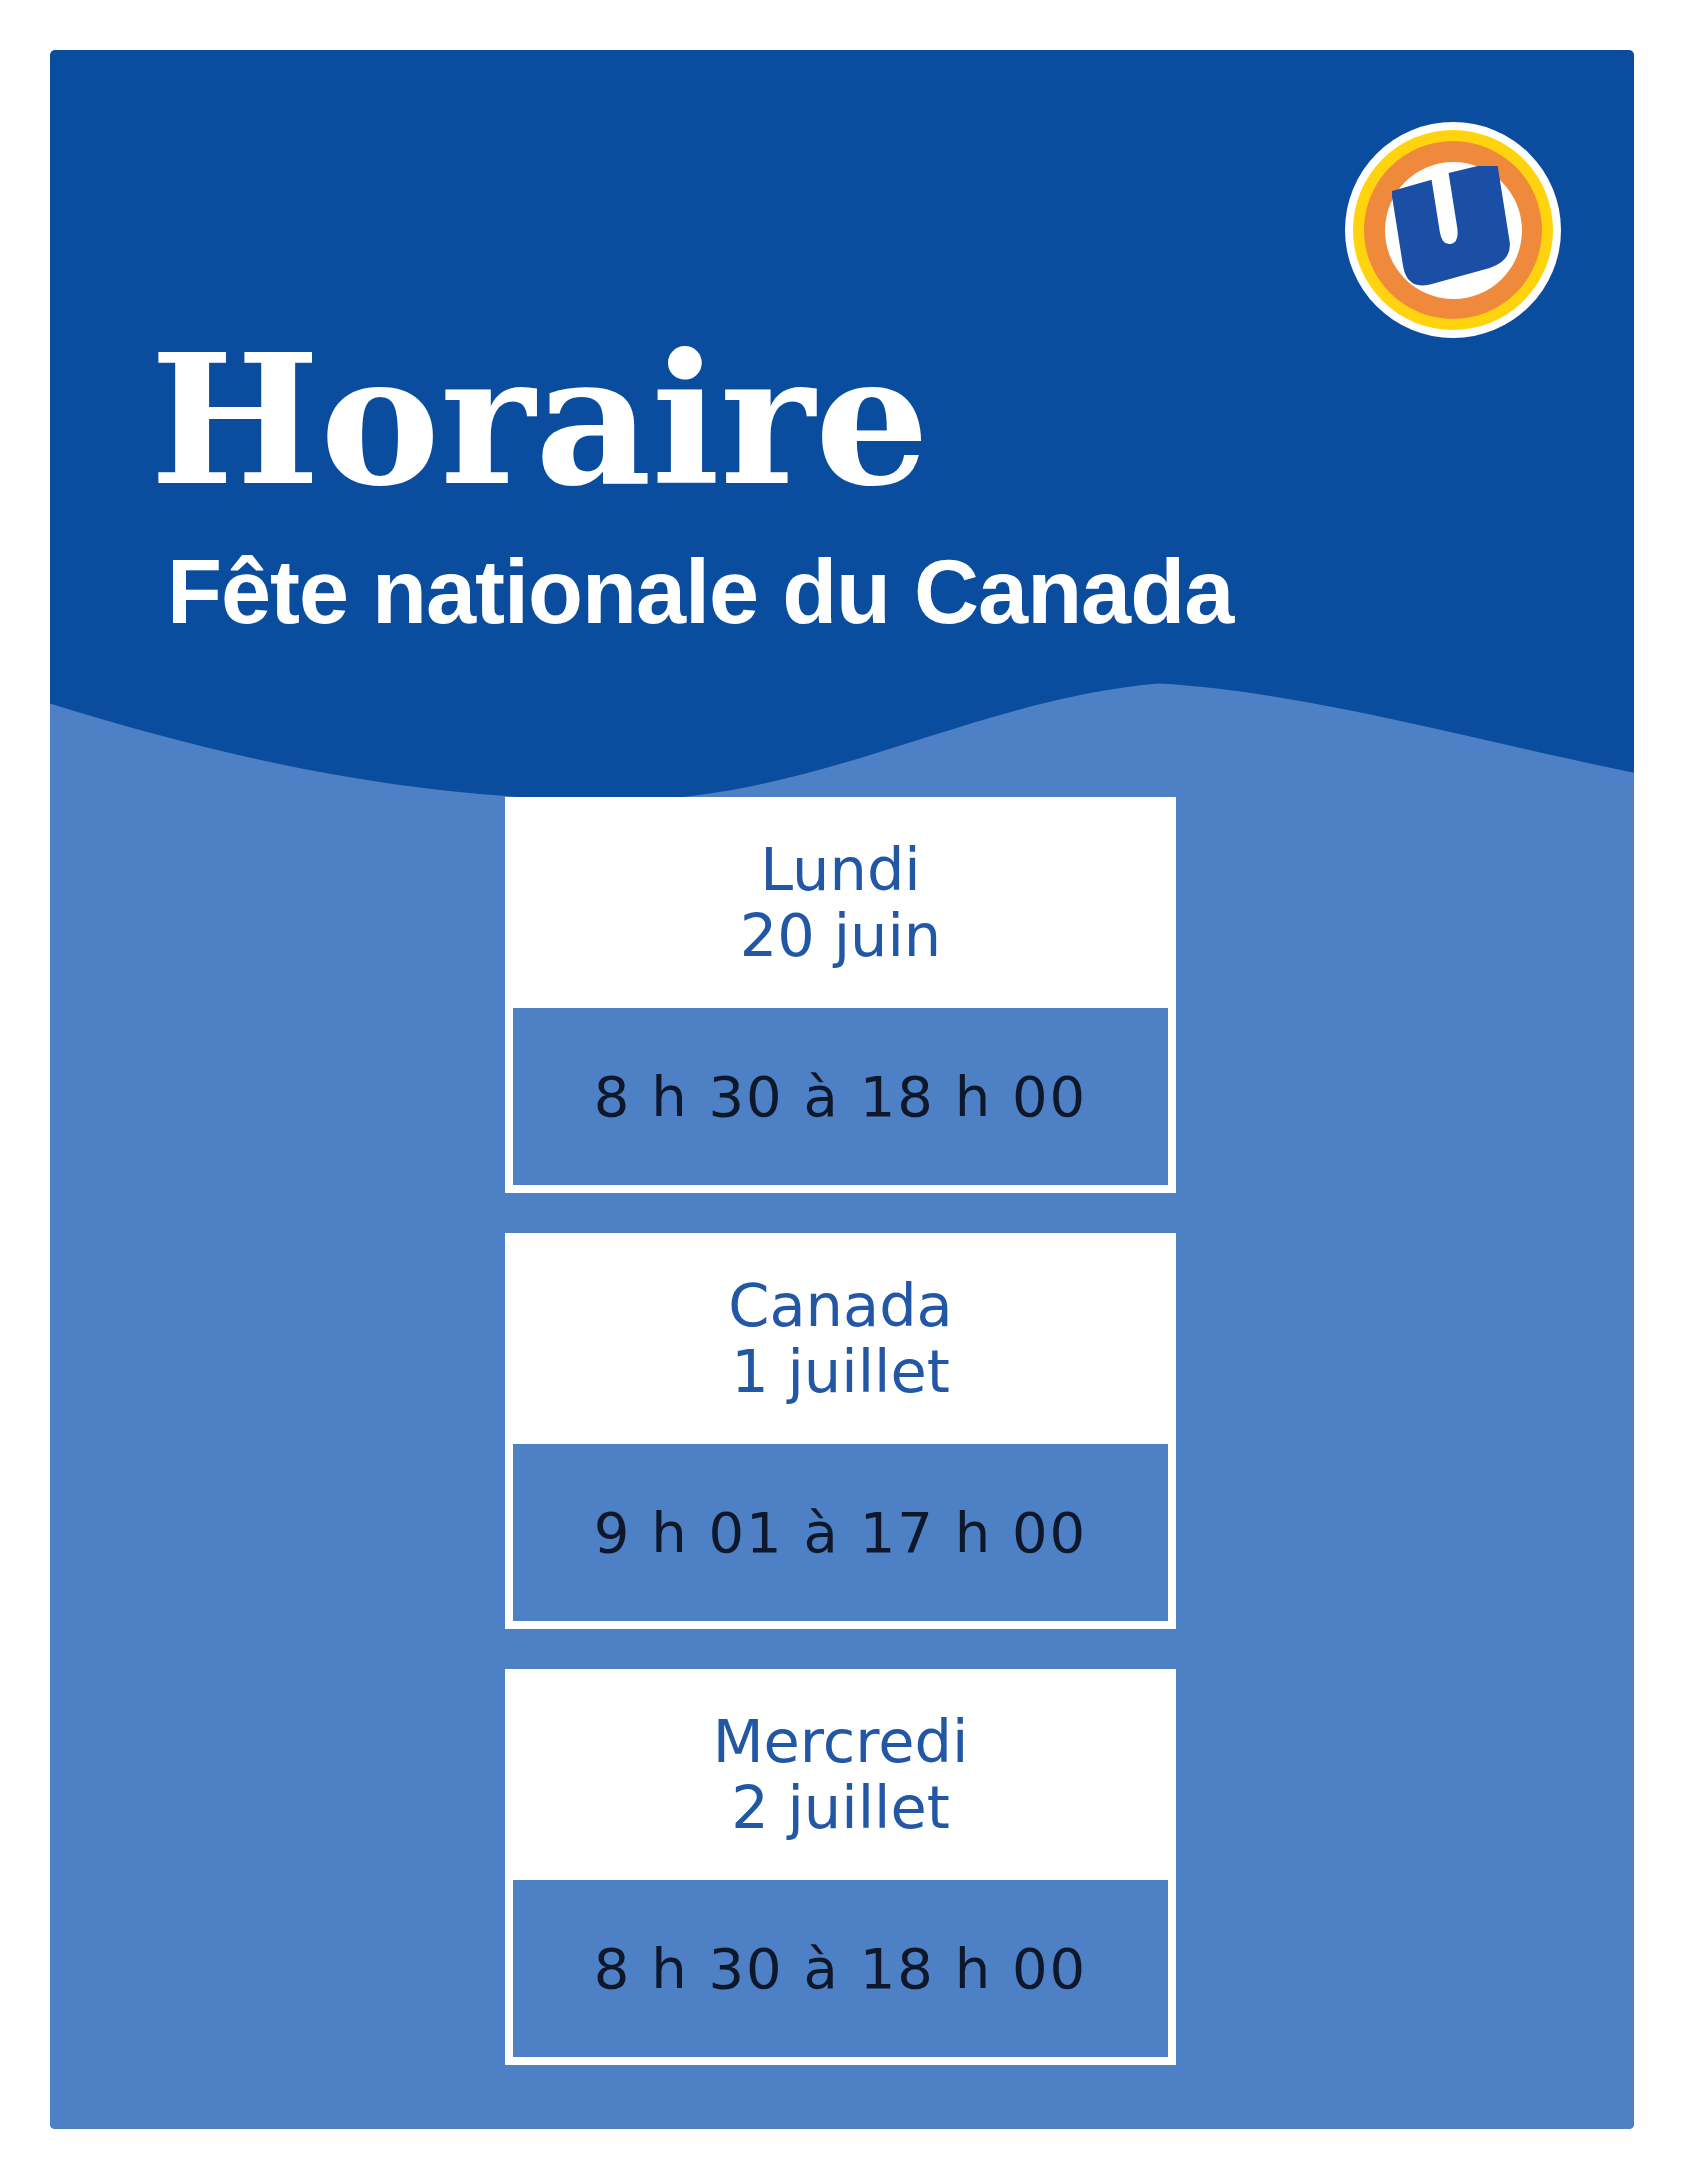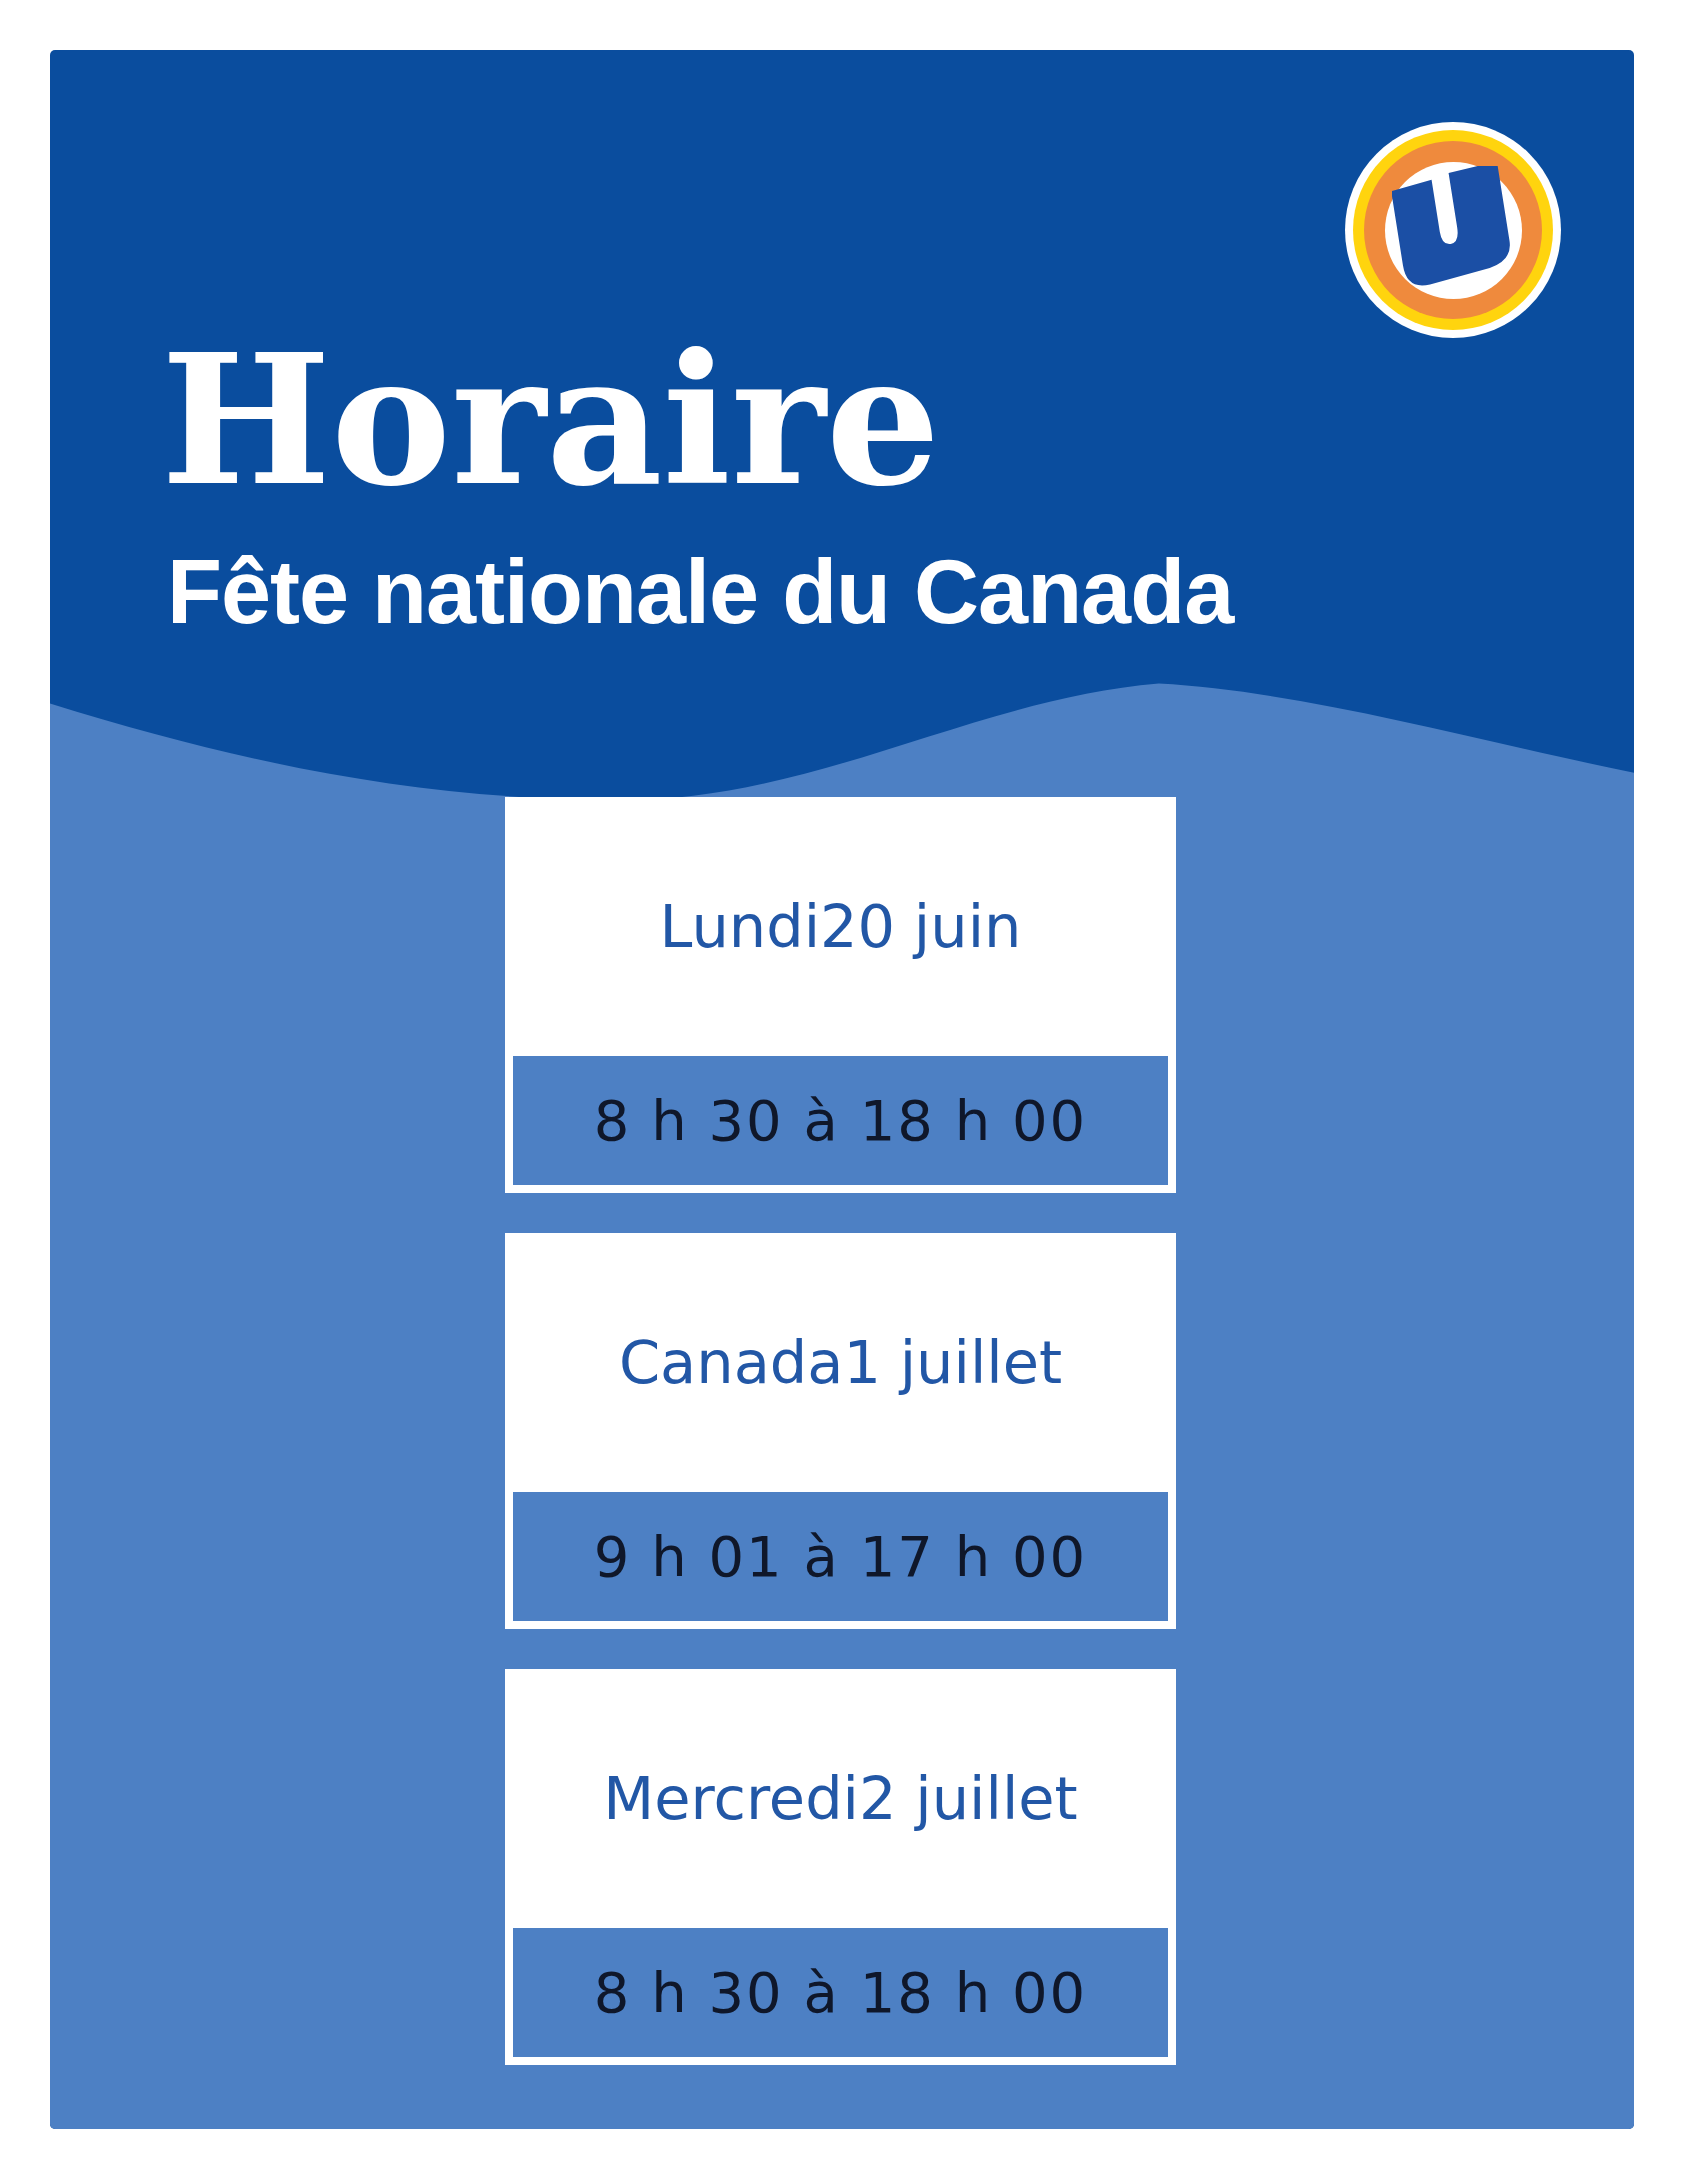--- a/index.html
+++ b/index.html
@@ -7,21 +7,21 @@
     width:1683px;height:2178px;background:#ffffff;
     font-family:"Liberation Sans", sans-serif;position:relative;overflow:hidden;
   }
   .poster{
     position:absolute;left:50px;top:50px;width:1584px;height:2079px;
     background:var(--dark_blue,#0a4d9e);border-radius:5px;overflow:hidden;
   }
   .wave-svg{position:absolute;left:0;top:0;width:1584px;height:2079px;display:block;}
   
   .title{
-    position:absolute;left:111px;top:280px;
+    position:absolute;left:100px;top:280px;
     font-family:"DejaVu Serif", serif;font-weight:bold;
     font-size:180px;line-height:1;color:#ffffff;white-space:nowrap;
   }
   .subtitle{
     position:absolute;left:117px;top:497px;
     font-family:"Liberation Sans", sans-serif;font-weight:bold;
     font-size:90px;line-height:1;letter-spacing:-1px;color:#ffffff;white-space:nowrap;
   }
   
   .logo{
@@ -36,21 +36,21 @@
   
   .cards{
     position:absolute;left:455px;top:747px;width:671px;
     display:flex;flex-direction:column;gap:40px;
   }
   .card{
     height:396px;background:#ffffff;box-sizing:border-box;
     padding:0 8px 8px 8px;display:flex;flex-direction:column;
   }
   .card .day-area{
-    height:259px;display:flex;
+    height:211px;display:flex;flex-direction:column;
     align-items:center;justify-content:center;
     color:var(--day_text_blue,#2257a6);
     font-family:"DejaVu Sans", sans-serif;font-size:59px;line-height:66px;
     text-align:center;
   }
   .card .hours-box{
     flex:1;background:var(--light_blue,#4d80c4);
     display:flex;align-items:center;justify-content:center;
     color:#0f172a;font-family:"DejaVu Sans", sans-serif;
     font-size:56px;letter-spacing:2px;white-space:nowrap;

